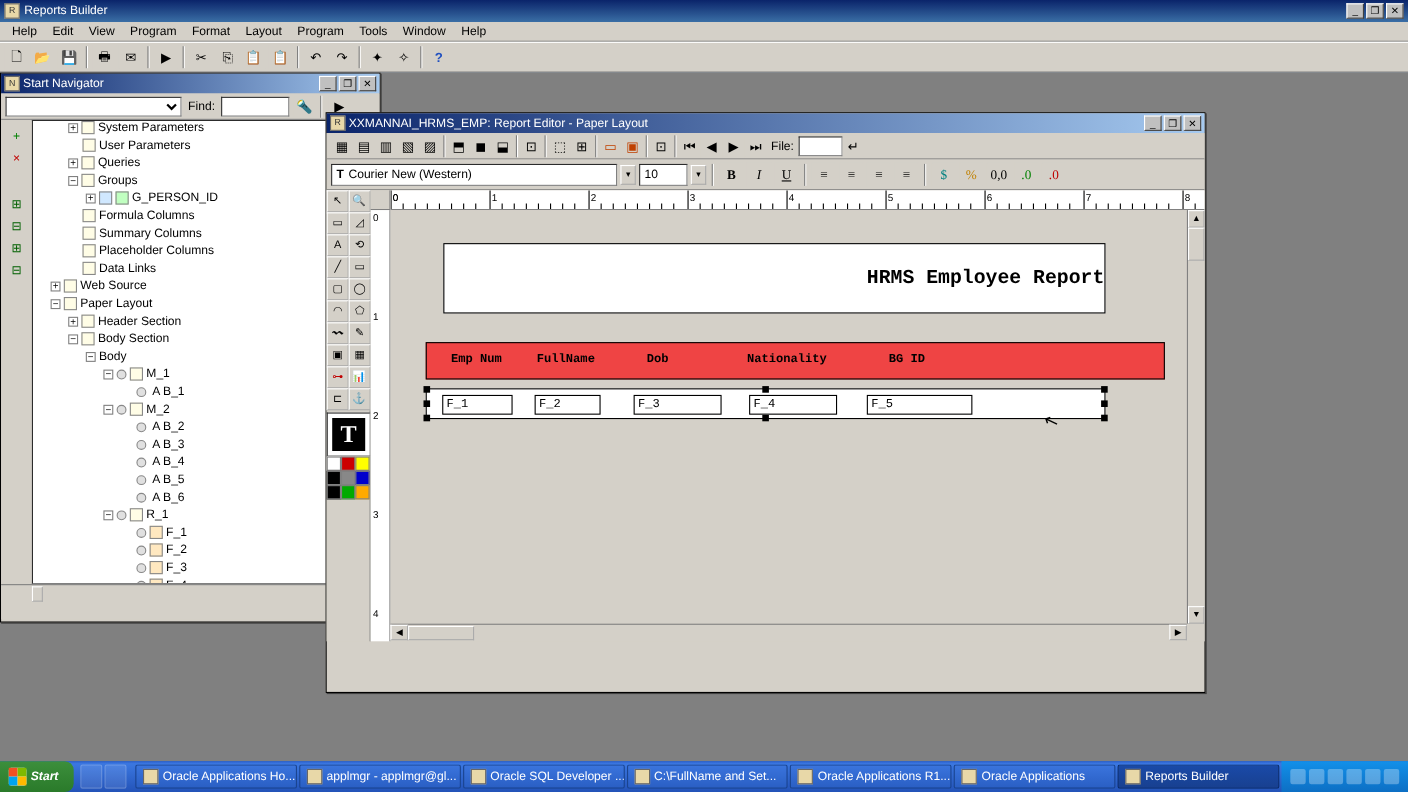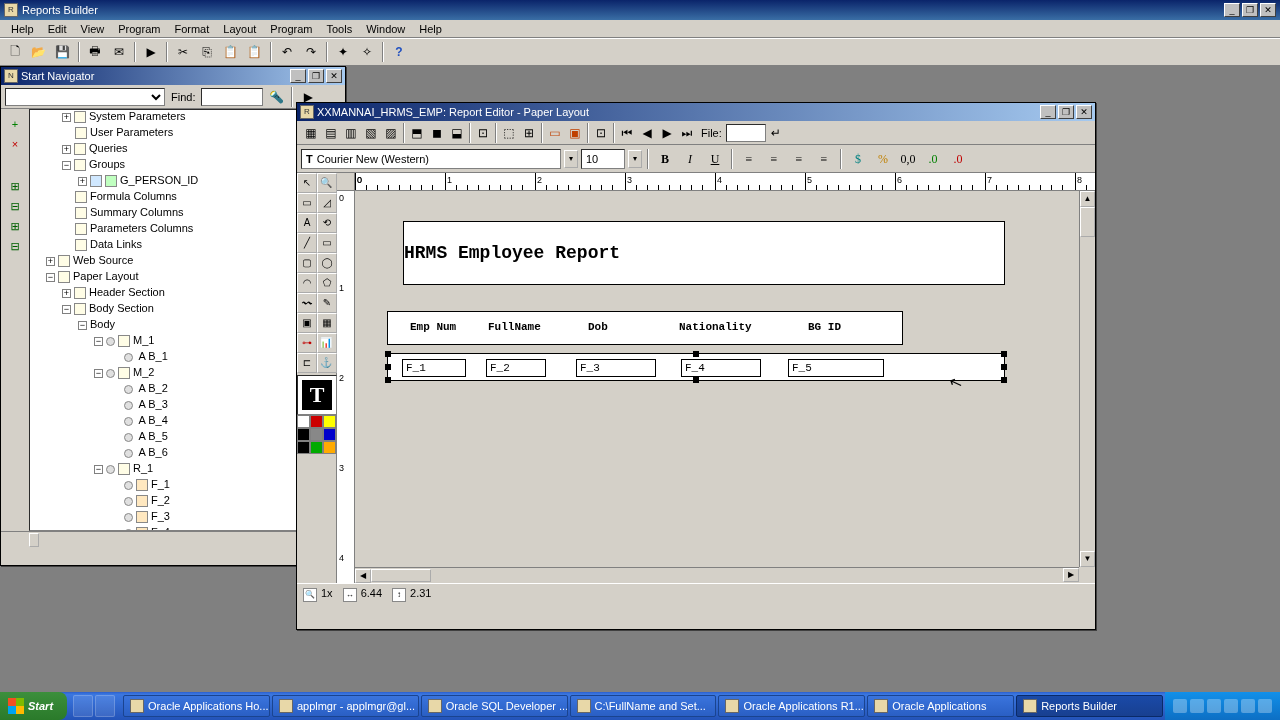--- a/index.html
+++ b/index.html
@@ -81,22 +81,22 @@
   .csb-v{position:absolute;right:0;top:18px;bottom:16px;width:16px;background:#d4d0c8;border-left:1px solid #808080;}
   .csb-v .up,.csb-v .dn{height:16px;background:#d4d0c8;border:1px outset #fff;font-size:8px;text-align:center;line-height:14px;}
   .csb-v .dn{position:absolute;bottom:0;left:0;right:0;}
   .csb-v .th{position:absolute;top:16px;height:30px;left:0;right:0;background:#d4d0c8;border:1px outset #fff;}
   .csb-h{position:absolute;left:18px;bottom:0;right:16px;height:16px;background:#d4d0c8;border-top:1px solid #808080;}
   .csb-h .lf,.csb-h .rt{width:16px;height:14px;background:#d4d0c8;border:1px outset #fff;font-size:8px;text-align:center;line-height:12px;display:inline-block;}
   .csb-h .rt{float:right;}
   .csb-h .th{position:absolute;left:16px;width:60px;top:1px;bottom:1px;background:#d4d0c8;border:1px outset #fff;}
 
   .paper-frame{position:absolute;left:48px;top:30px;width:602px;height:64px;background:#fff;border:1px solid #000;}
-  .rtitle{font:bold 18px/62px 'Courier New',monospace; text-align:left;}
-  .headers-frame{position:absolute;left:32px;top:120px;width:516px;height:34px;background:#ffffff;border:1px solid #000;}
+  .rtitle{font:bold 18px/62px 'Courier New',monospace; text-align:right;}
+  .headers-frame{position:absolute;left:32px;top:120px;width:672px;height:34px;background:#ef4444;border:1px solid #000;}
   .hdr{position:absolute;top:9px;font:bold 11px 'Courier New',monospace;}
   .data-frame{position:absolute;left:32px;top:162px;width:618px;height:28px;background:#fff;border:1px solid #000;}
   .sh{position:absolute;width:6px;height:6px;background:#000;}
   .field{position:absolute;top:5px;height:18px;border:1px solid #000;background:#fff;font:11px/16px 'Courier New',monospace;padding:0 3px;}
   .cursor-arrow{position:absolute;font-size:16px;transform:rotate(-20deg);}
 
   .editor-status{height:22px;background:#d4d0c8;border-top:1px solid #fff;display:flex;align-items:center;padding:0 6px;gap:10px;font-size:11px;}
   .editor-status .sic{width:14px;height:14px;border:1px solid #888;display:inline-block;margin-right:4px;vertical-align:middle;background:#fff;font-size:8px;text-align:center;line-height:12px;}
 
   
@@ -195,21 +195,21 @@
         </div>
         <div class="nav-tree">
           <div class="tree-inner">
             <div class="tr" style="padding-left:96px;"><span class="pm">+</span><span class="nic"></span><span>System Parameters</span></div>
             <div class="tr" style="padding-left:96px;"><span style="display:inline-block;width:13px;"></span><span class="nic"></span><span>User Parameters</span></div>
             <div class="tr" style="padding-left:96px;"><span class="pm">+</span><span class="nic"></span><span>Queries</span></div>
             <div class="tr" style="padding-left:96px;"><span class="pm">−</span><span class="nic"></span><span>Groups</span></div>
             <div class="tr" style="padding-left:112px;"><span class="pm">+</span><span class="nic grp"></span><span class="nic grp" style="background:#c0ffc0;"></span><span>G_PERSON_ID</span></div>
             <div class="tr" style="padding-left:96px;"><span style="display:inline-block;width:13px;"></span><span class="nic"></span><span>Formula Columns</span></div>
             <div class="tr" style="padding-left:96px;"><span style="display:inline-block;width:13px;"></span><span class="nic"></span><span>Summary Columns</span></div>
-            <div class="tr" style="padding-left:96px;"><span style="display:inline-block;width:13px;"></span><span class="nic"></span><span>Parameters Columns</span></div>
+            <div class="tr" style="padding-left:96px;"><span style="display:inline-block;width:13px;"></span><span class="nic"></span><span>Placeholder Columns</span></div>
             <div class="tr" style="padding-left:96px;"><span style="display:inline-block;width:13px;"></span><span class="nic"></span><span>Data Links</span></div>
             <div class="tr" style="padding-left:80px;"><span class="pm">+</span><span class="nic"></span><span>Web Source</span></div>
             <div class="tr" style="padding-left:80px;"><span class="pm">−</span><span class="nic"></span><span>Paper Layout</span></div>
             <div class="tr" style="padding-left:96px;"><span class="pm">+</span><span class="nic"></span><span>Header Section</span></div>
             <div class="tr" style="padding-left:96px;"><span class="pm">−</span><span class="nic"></span><span>Body Section</span></div>
             <div class="tr" style="padding-left:112px;"><span class="pm">−</span><span>Body</span></div>
             <div class="tr" style="padding-left:128px;"><span class="pm">−</span><span class="nic dot"></span><span class="nic"></span><span>M_1</span></div>
             <div class="tr" style="padding-left:158px;"><span class="nic dot"></span> <span>A  B_1</span></div>
             <div class="tr" style="padding-left:128px;"><span class="pm">−</span><span class="nic dot"></span><span class="nic"></span><span>M_2</span></div>
             <div class="tr" style="padding-left:158px;"><span class="nic dot"></span> <span>A  B_2</span></div>
@@ -457,25 +457,20 @@
           </div>
           <div class="csb-v">
               <div class="up">▲</div>
               <div class="th"></div>
               <div class="dn">▼</div>
             </div>
           <div class="csb-h"><div class="lf">◀</div><div class="th"></div><div class="rt">▶</div></div>
         </div>
       </div>
 
-      <div class="editor-status">
-        <span><span class="sic">🔍</span><span>1x</span></span>
-        <span><span class="sic">↔</span><span>6.44</span></span>
-        <span><span class="sic">↕</span><span>2.31</span></span>
-      </div>
     </div>
   </div>
 
 </div>
 
 <div class="taskbar">
   <div class="start">
     <div class="flag">
         <div></div>
         <div></div>

